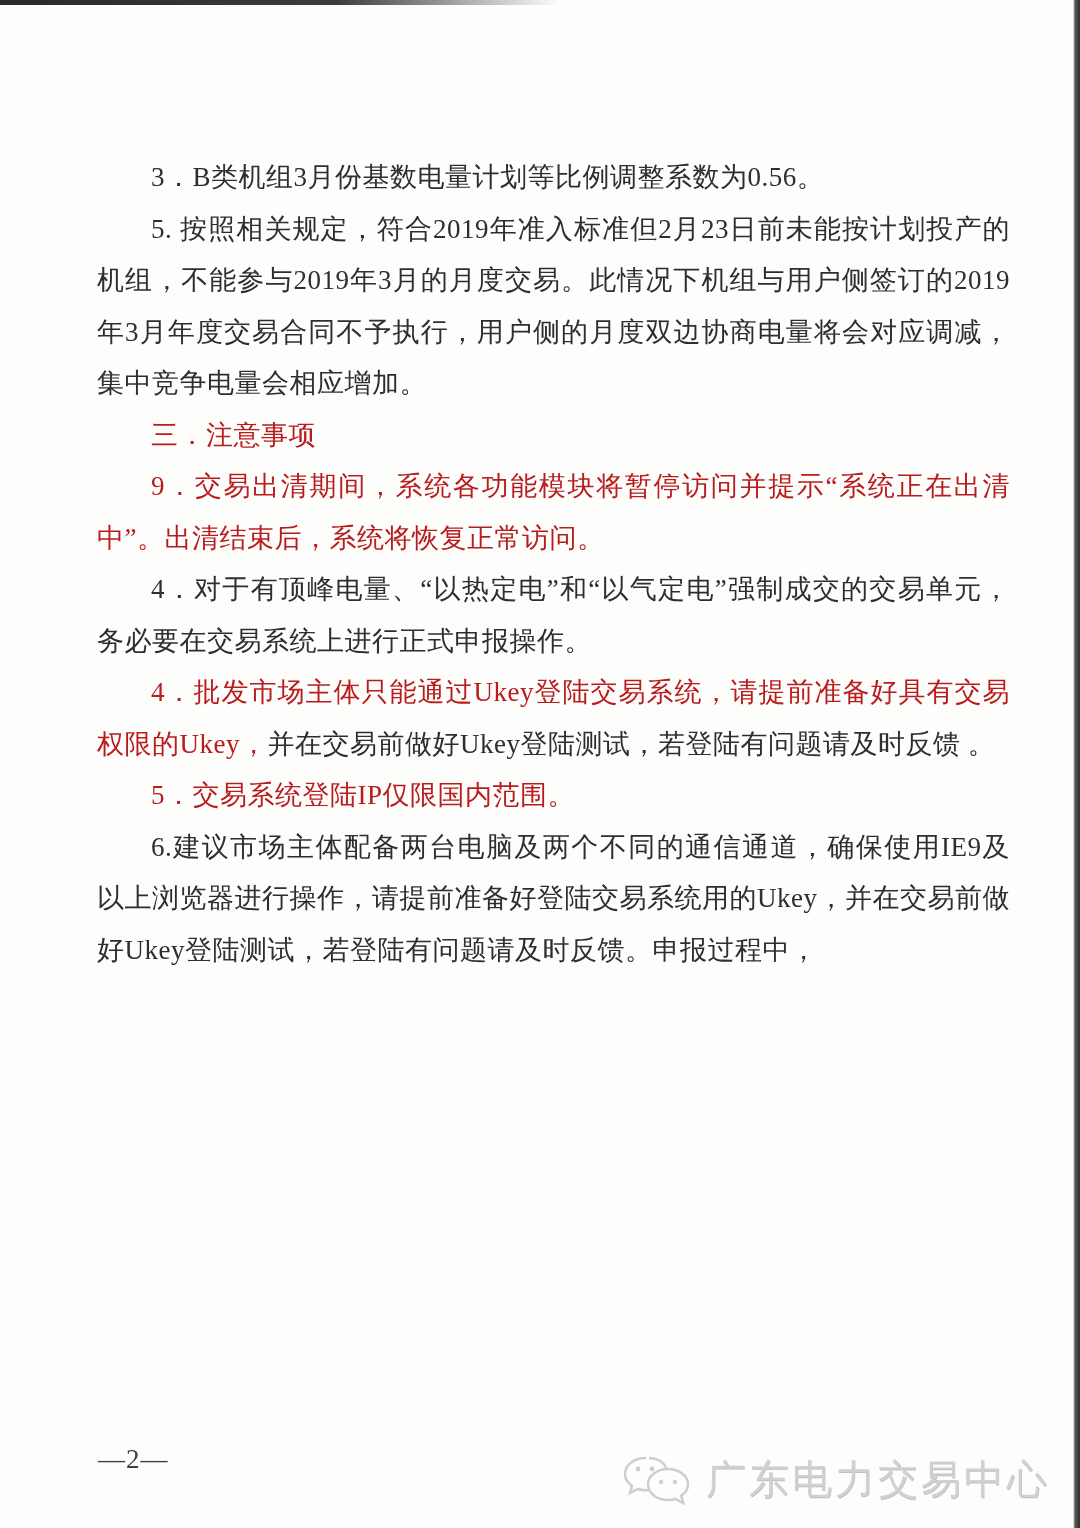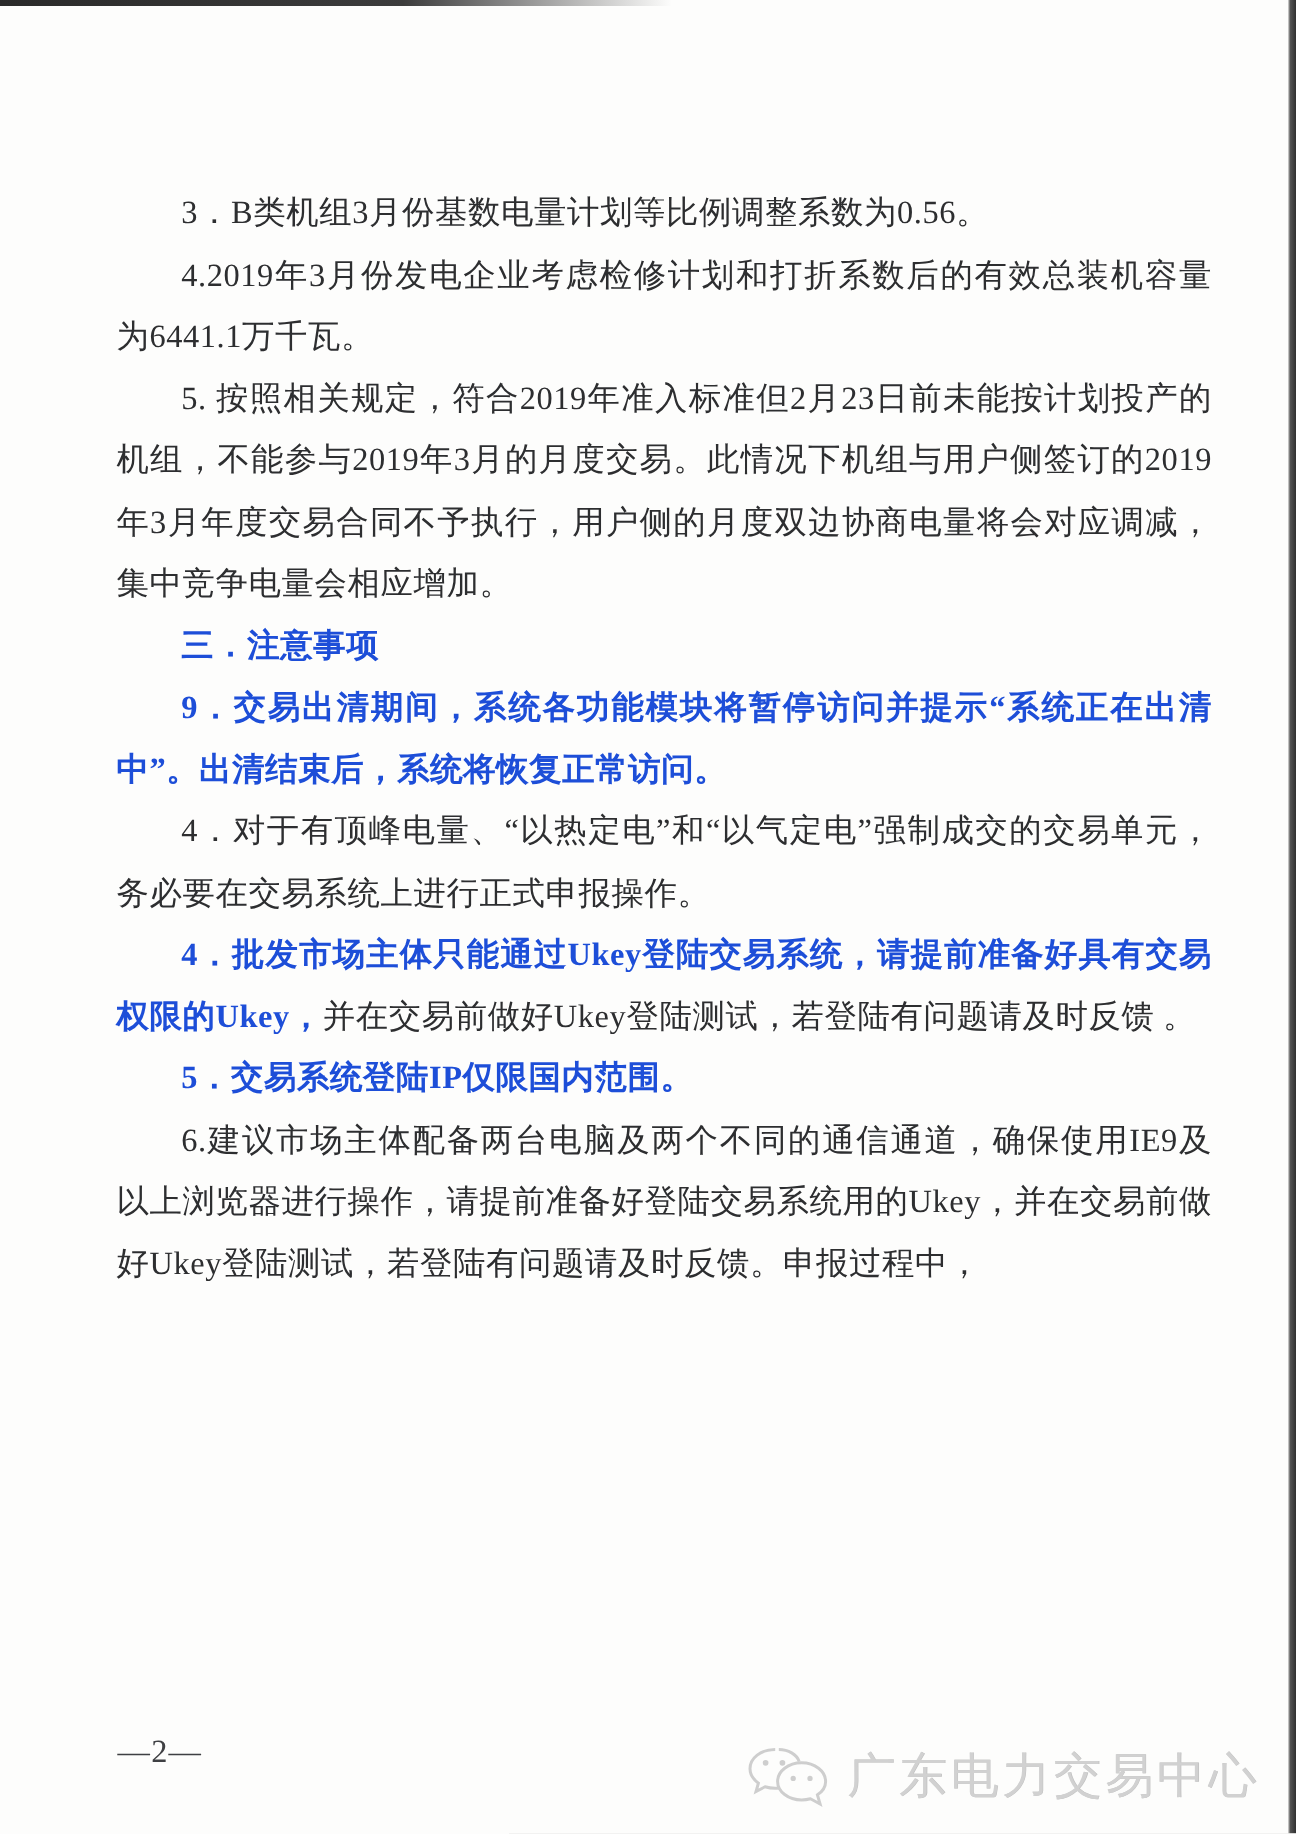--- a/index.html
+++ b/index.html
@@ -42,21 +42,21 @@
     margin-left: 14px;
   }
   .para {
     margin: 0;
     padding: 0;
   }
   .para.indent {
     text-indent: 2em;
   }
   .seg { font-weight: normal; }
-  .seg.bold { font-weight: bold; color: #1d4ed8; }
+  .seg.bold { font-weight: normal; color: #b91c1c; }
   .footer-pagenum {
     position: absolute;
     left: 98px;
     top: 1444px;
     font-size: 27px;
     color: #3f4043;
     letter-spacing: 1px;
     font-family: "Liberation Serif", "DejaVu Serif", serif;
   }
   .watermark {
@@ -85,21 +85,20 @@
 </head>
 <body>
 
 <div class="page">
 
   <div class="scan-edge-top"></div>
   <div class="scan-edge-right"></div>
 
   <div class="content" id="doc-body">
       <p class="para indent"><span class="seg">3．B类机组3月份基数电量计划等比例调整系数为0.56。</span></p>
-      <p class="para indent"><span class="seg">4.2019年3月份发电企业考虑检修计划和打折系数后的有效总装机容量为6441.1万千瓦。</span></p>
       <p class="para indent"><span class="seg">5. 按照相关规定，符合2019年准入标准但2月23日前未能按计划投产的机组，不能参与2019年3月的月度交易。此情况下机组与用户侧签订的2019年3月年度交易合同不予执行，用户侧的月度双边协商电量将会对应调减，集中竞争电量会相应增加。</span></p>
       <p class="para indent"><span class="seg bold">三．注意事项</span></p>
       <p class="para indent"><span class="seg bold">9．交易出清期间，系统各功能模块将暂停访问并提示“系统正在出清中”。出清结束后，系统将恢复正常访问。</span></p>
       <p class="para indent"><span class="seg">4．对于有顶峰电量、“以热定电”和“以气定电”强制成交的交易单元，务必要在交易系统上进行正式申报操作。</span></p>
       <p class="para indent"><span class="seg bold">4．批发市场主体只能通过Ukey登陆交易系统，请提前准备好具有交易权限的Ukey，</span><span class="seg">并在交易前做好Ukey登陆测试，若登陆有问题请及时反馈 。</span></p>
       <p class="para indent"><span class="seg bold">5．交易系统登陆IP仅限国内范围。</span></p>
       <p class="para indent"><span class="seg">6.建议市场主体配备两台电脑及两个不同的通信通道，确保使用IE9及以上浏览器进行操作，请提前准备好登陆交易系统用的Ukey，并在交易前做好Ukey登陆测试，若登陆有问题请及时反馈。申报过程中，</span></p>
     </div>
 
   <div class="footer-pagenum">—2—</div>

